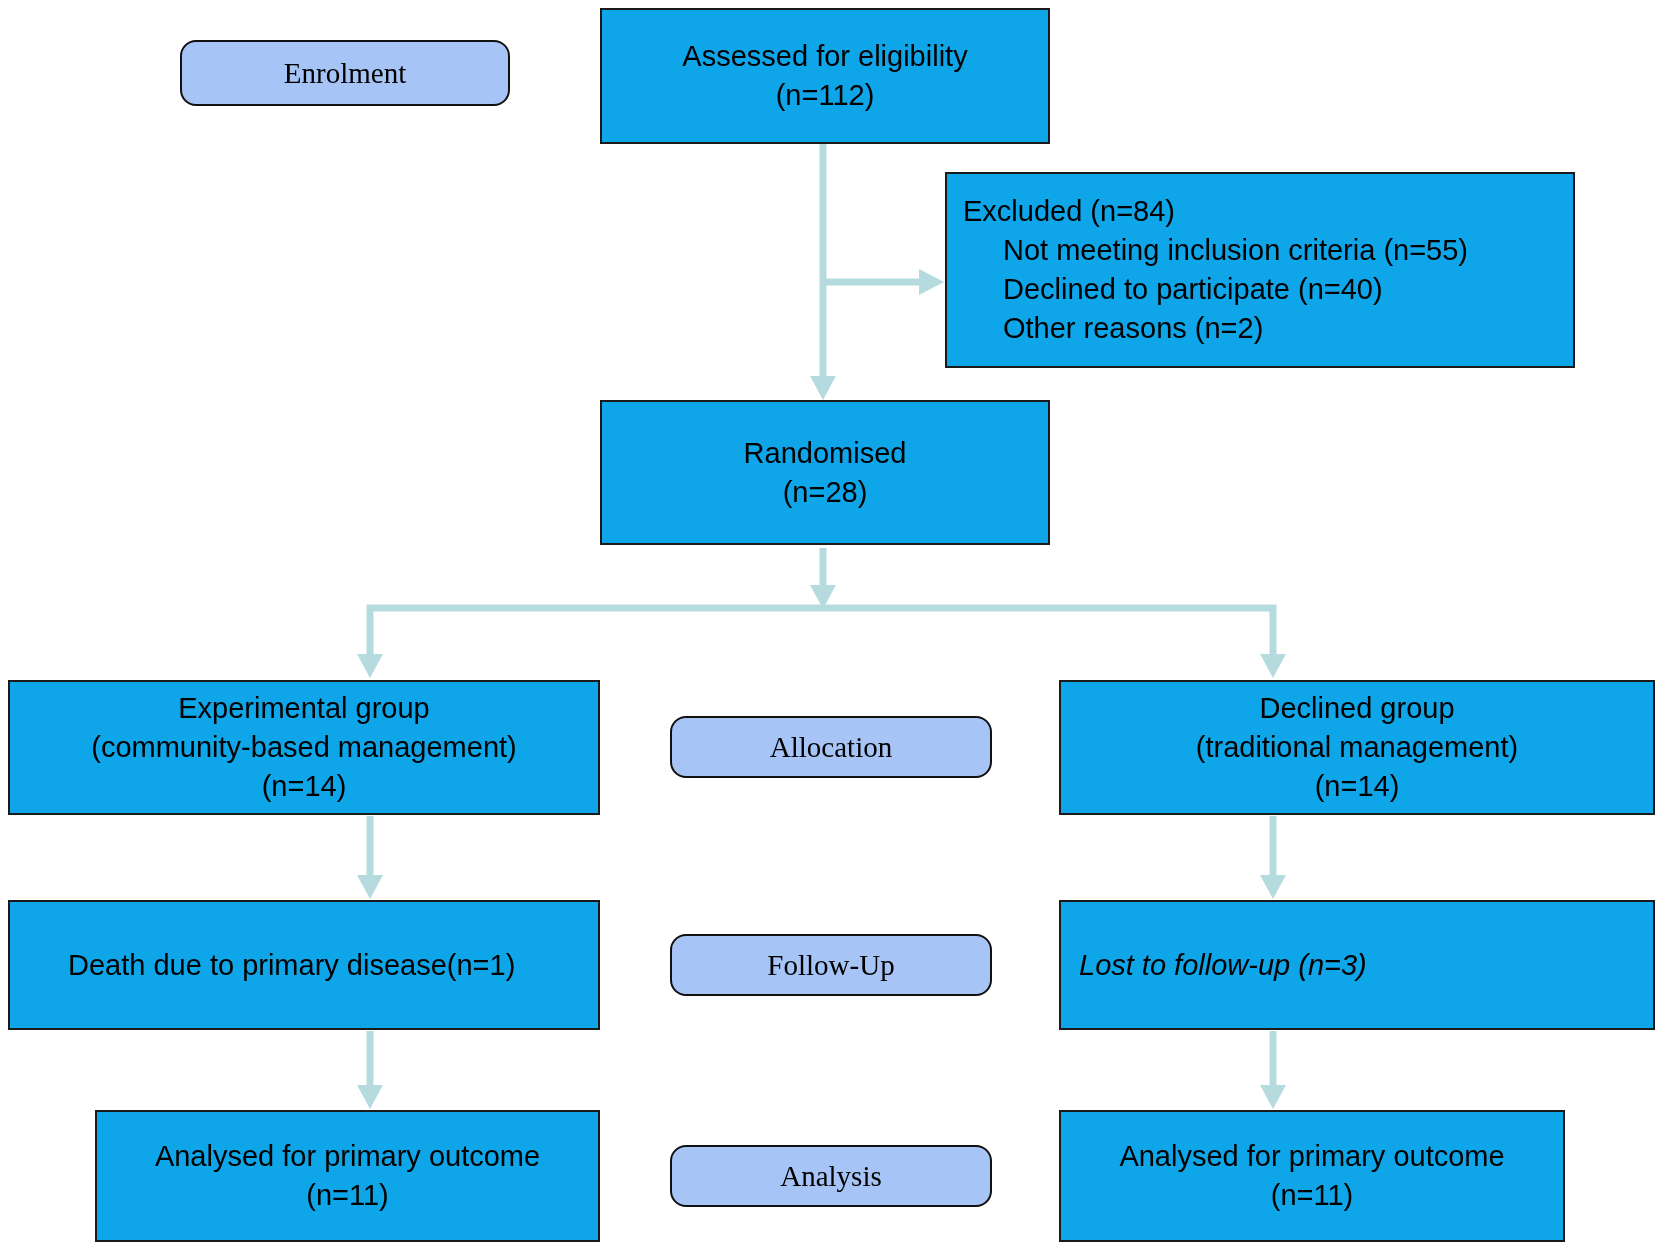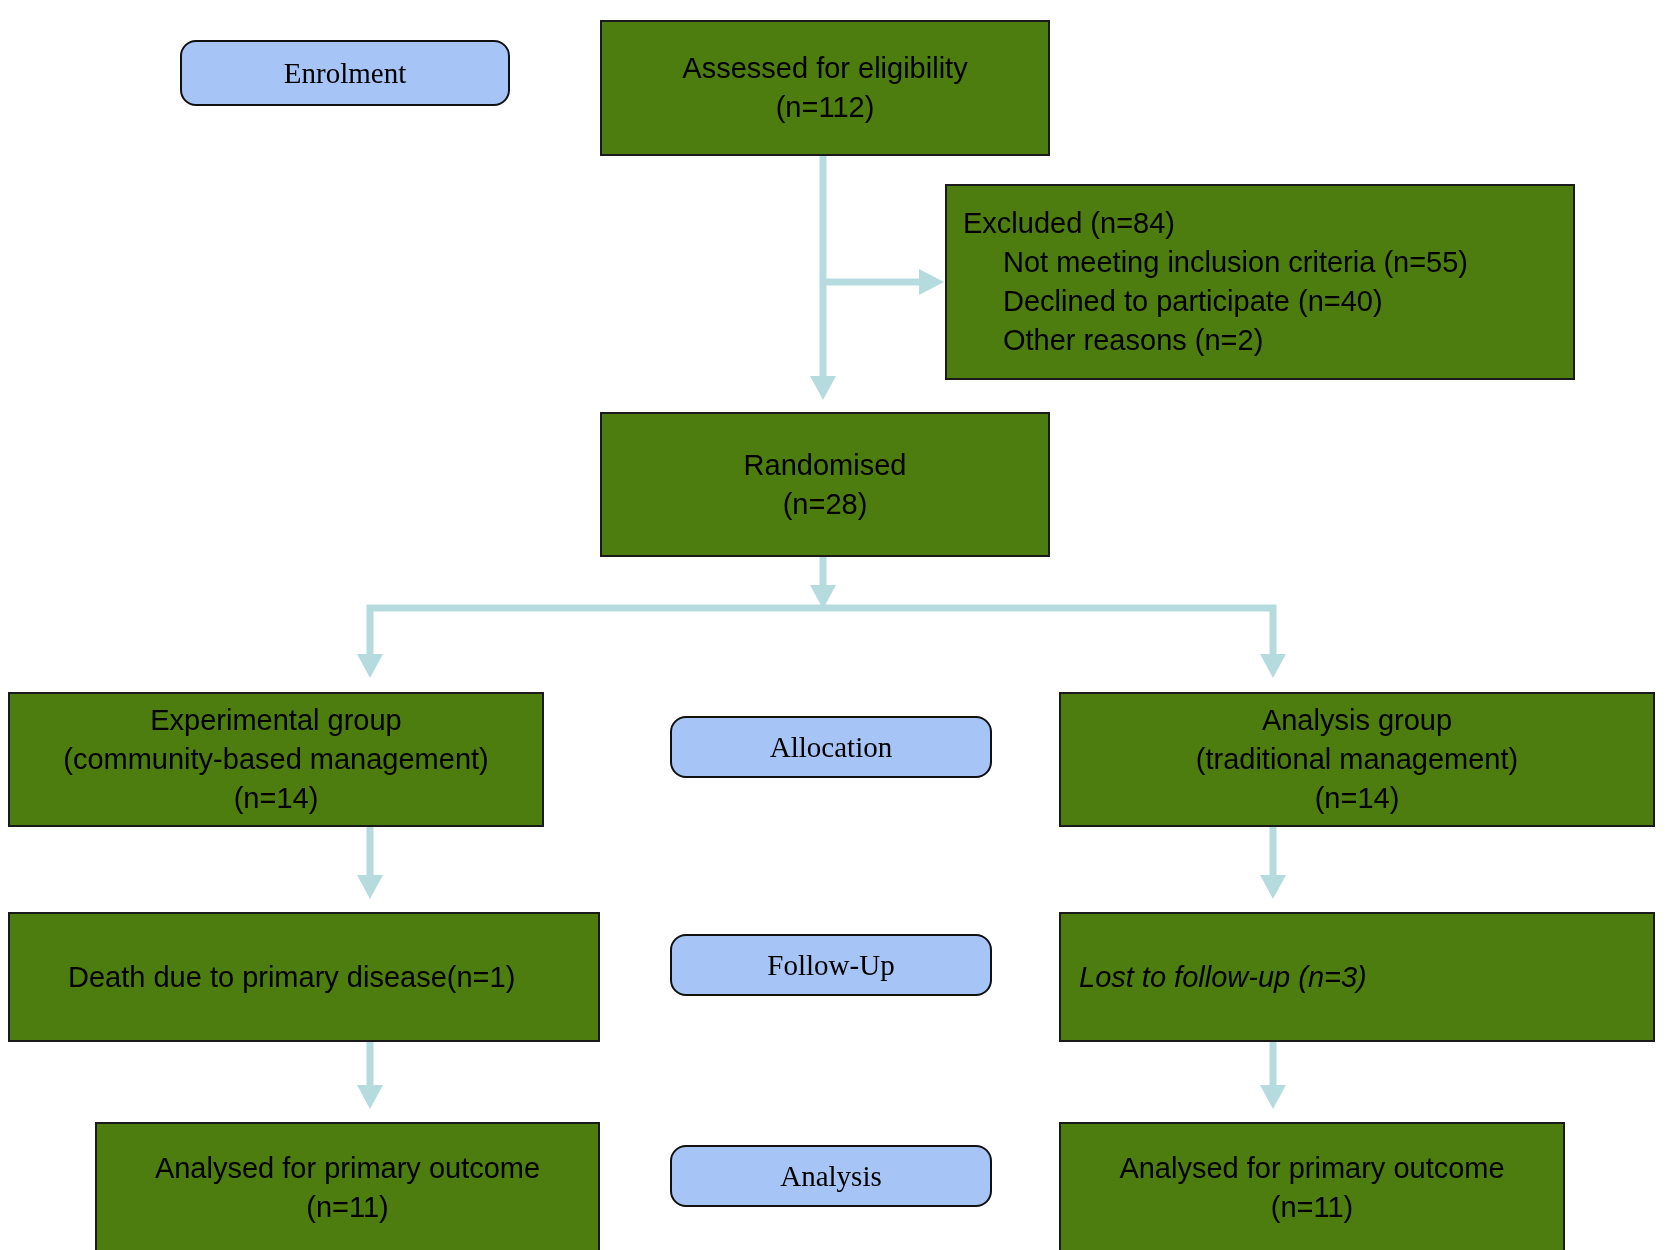--- a/index.html
+++ b/index.html
@@ -18,30 +18,29 @@
     overflow:hidden;
   }
   .connectors{
     position:absolute;
     left:0;top:0;
     width:1665px;height:1250px;
   }
   .box{
     position:absolute;
     box-sizing:border-box;
-    background:#4d7c0f;
+    background:#0ea5e9;
     border:2.5px solid var(--border);
     display:flex;
     flex-direction:column;
     justify-content:center;
     align-items:center;
     text-align:center;
     font-size:29px;
     line-height:39px;
-    margin-top:12px;
   }
   .box.left-align{
     align-items:flex-start;
     text-align:left;
   }
   .stage{
     position:absolute;
     box-sizing:border-box;
     background:var(--stage-fill);
     border:2.5px solid #111;
@@ -110,28 +109,28 @@
     <div class="indent">Not meeting inclusion criteria (n=55)</div>
     <div class="indent">Declined to participate (n=40)</div>
     <div class="indent">Other reasons (n=2)</div>
   </div>
 
   <div class="box" style="left:600px;top:400px;width:450px;height:145px;">
     <div>Randomised</div>
     <div>(n=28)</div>
   </div>
 
-  <div class="box" style="left:8px;top:680px;width:536px;height:135px;">
+  <div class="box" style="left:8px;top:680px;width:592px;height:135px;">
     <div>Experimental group</div>
     <div>(community-based management)</div>
     <div>(n=14)</div>
   </div>
 
   <div class="box" style="left:1059px;top:680px;width:596px;height:135px;">
-    <div>Analysis group</div>
+    <div>Declined group</div>
     <div>(traditional management)</div>
     <div>(n=14)</div>
   </div>
 
   <div class="box left-align" style="left:8px;top:900px;width:592px;height:130px;padding-left:18px;">
     <div class="indent">Death due to primary disease(n=1)</div>
   </div>
 
   <div class="box left-align" style="left:1059px;top:900px;width:596px;height:130px;padding-left:18px;font-style:italic;">
     <div>Lost to follow-up (n=3)</div>

